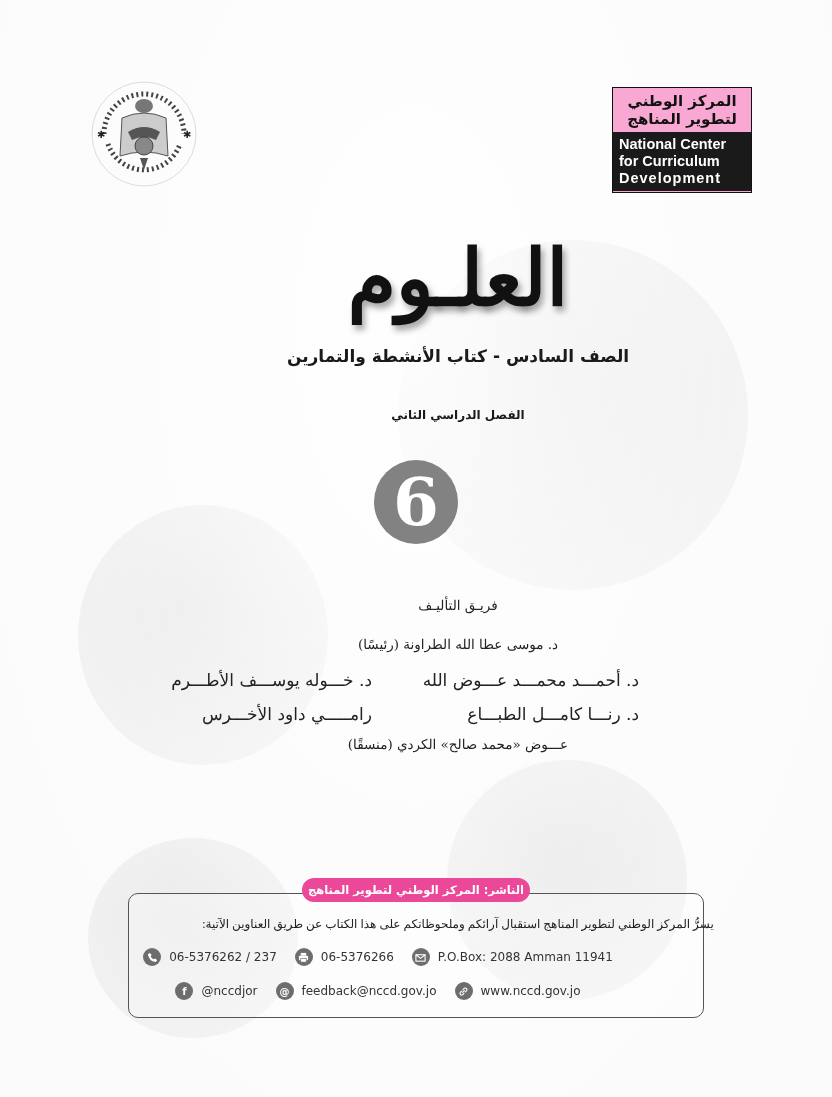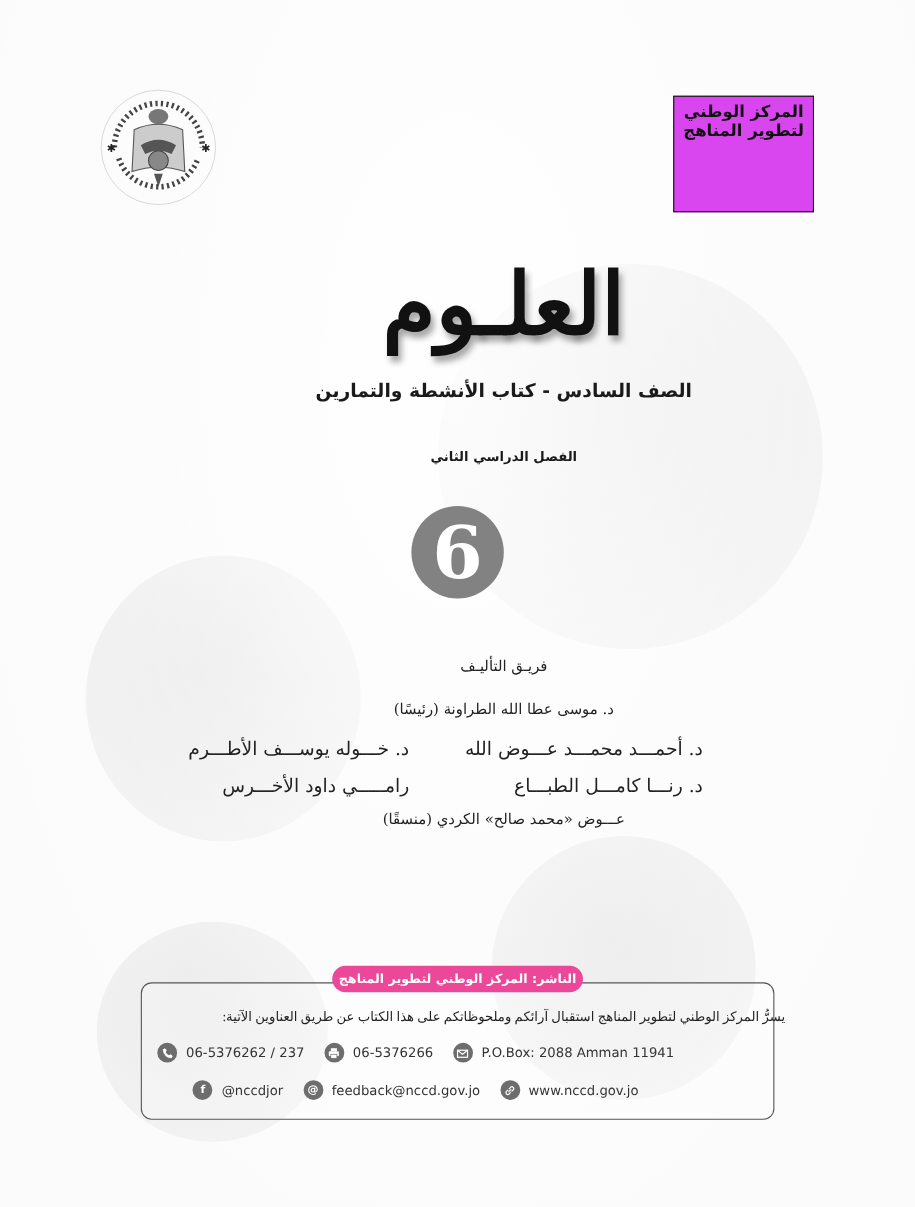--- a/index.html
+++ b/index.html
@@ -2,21 +2,21 @@
 <html><head>
 <meta charset="utf-8">
 <style>
   html, body { margin:0; padding:0; }
   body { width:832px; height:1097px; position:relative; overflow:hidden; background:#fbfbfb; font-family:"DejaVu Sans", sans-serif; color:#1a1a1a; }
   .bg-circle { position:absolute; border-radius:50%; background:radial-gradient(circle at 45% 40%, #e6e6e6 0%, #ededed 55%, #f3f3f3 100%); opacity:0.9; }
   .haze { position:absolute; left:0; top:0; width:832px; height:1097px; background:radial-gradient(ellipse at 50% 30%, rgba(255,255,255,0.85) 0%, rgba(255,255,255,0.2) 60%, rgba(255,255,255,0) 100%); }
   .abs { position:absolute; }
   .center { left:4px; width:832px; text-align:center;margin-left:38px; }
   #emblem { left:88px; top:78px; width:112px; height:112px; }
-  #nccd-logo { left:612px; top:87px; width:128px; height:106px; border:1.5px solid #111; background:#d946ef; box-sizing:border-box; }
+  #nccd-logo { left:612px; top:87px; width:140px; height:106px; border:1.5px solid #111; background:#f9a8d4; box-sizing:border-box; }
   #nccd-logo .ar { height:44px; display:flex; flex-direction:column; align-items:center; justify-content:center; font-family:"DejaVu Sans", sans-serif; font-weight:bold; font-size:15px; line-height:18px; direction:rtl; color:#111; }
   #nccd-logo .en { height:59px; background:#1a1a1a; color:#fff; font-family:"Liberation Sans", sans-serif; font-weight:bold; font-size:14.5px; line-height:17px; padding:4px 0 0 6px; box-sizing:border-box; }
   #title { top:232px; font-family:"DejaVu Serif", serif; font-weight:bold; font-size:78px; direction:rtl; color:#111; text-shadow:3px 5px 6px rgba(0,0,0,0.35), 0 0 2px #fff; letter-spacing:2px; }
   #subtitle { top:346px; font-size:17px; font-weight:bold; direction:rtl; }
   #semester { top:408px; font-size:12px; font-weight:bold; direction:rtl; }
   #grade-badge { left:374px; top:460px; width:84px; height:84px; border-radius:50%; background:#828282; color:#fff; font-family:"DejaVu Serif", serif; font-weight:bold; font-size:66px; line-height:84px; text-align:center; }
   .authors { font-family:"DejaVu Serif", serif; font-size:13.5px; direction:rtl; color:#222; }
   #team-label { top:597px; }
   #author-head { top:636px; }
   .author-row { position:absolute; font-family:"DejaVu Serif", serif; font-size:17px; direction:rtl; color:#222; white-space:nowrap; }
@@ -50,20 +50,25 @@
     <path d="M40 54 Q56 44 72 54 L68 62 Q56 56 44 62 Z" fill="#555"></path>
     <circle cx="56" cy="68" r="9" fill="#888" stroke="#444"></circle>
     <path d="M52 80 L56 92 L60 80 Z" fill="#555"></path>
   </svg>
 </div>
 
 <div class="abs" id="nccd-logo">
   <div class="ar">
     <span>المركز الوطني</span>
     <span>لتطوير المناهج</span>
+  </div>
+  <div class="en">
+    <div>National Center</div>
+    <div>for Curriculum</div>
+    <div style="letter-spacing:1px;">Development</div>
   </div>
 </div>
 
 <div class="abs center" id="title">العلـوم</div>
 <div class="abs center" id="subtitle">الصف السادس - كتاب الأنشطة والتمارين</div>
 <div class="abs center" id="semester">الفصل الدراسي الثاني</div>
 <div class="abs" id="grade-badge">6</div>
 
 <div class="abs center authors" id="team-label">فريـق التأليـف</div>
 <div class="abs center authors" id="author-head">د. موسى عطا الله الطراونة (رئيسًا)</div>

